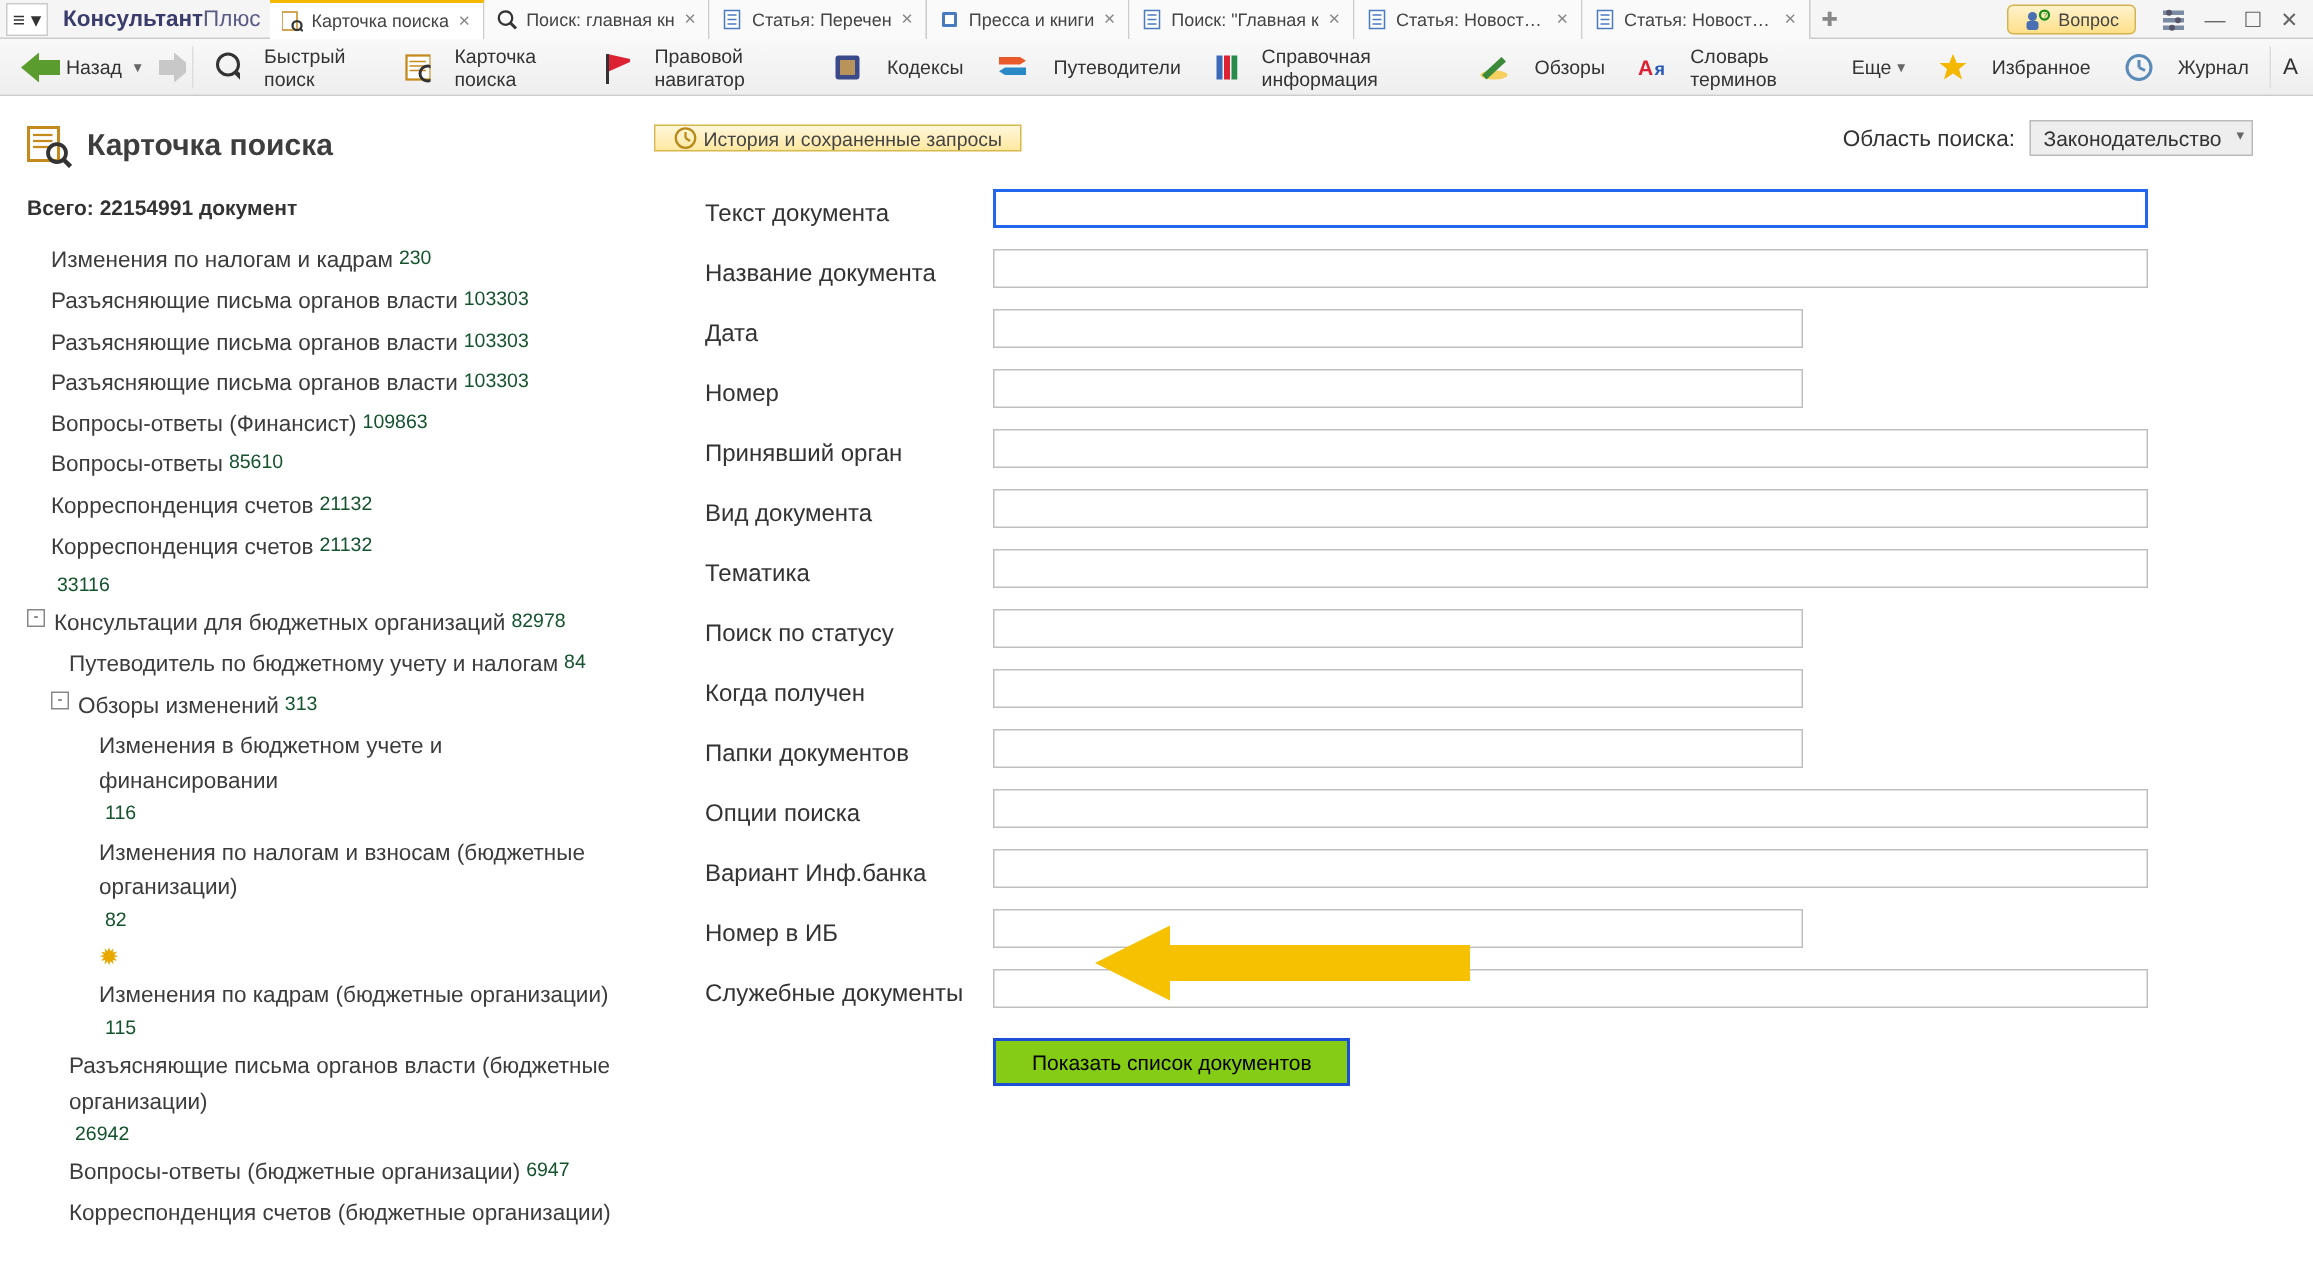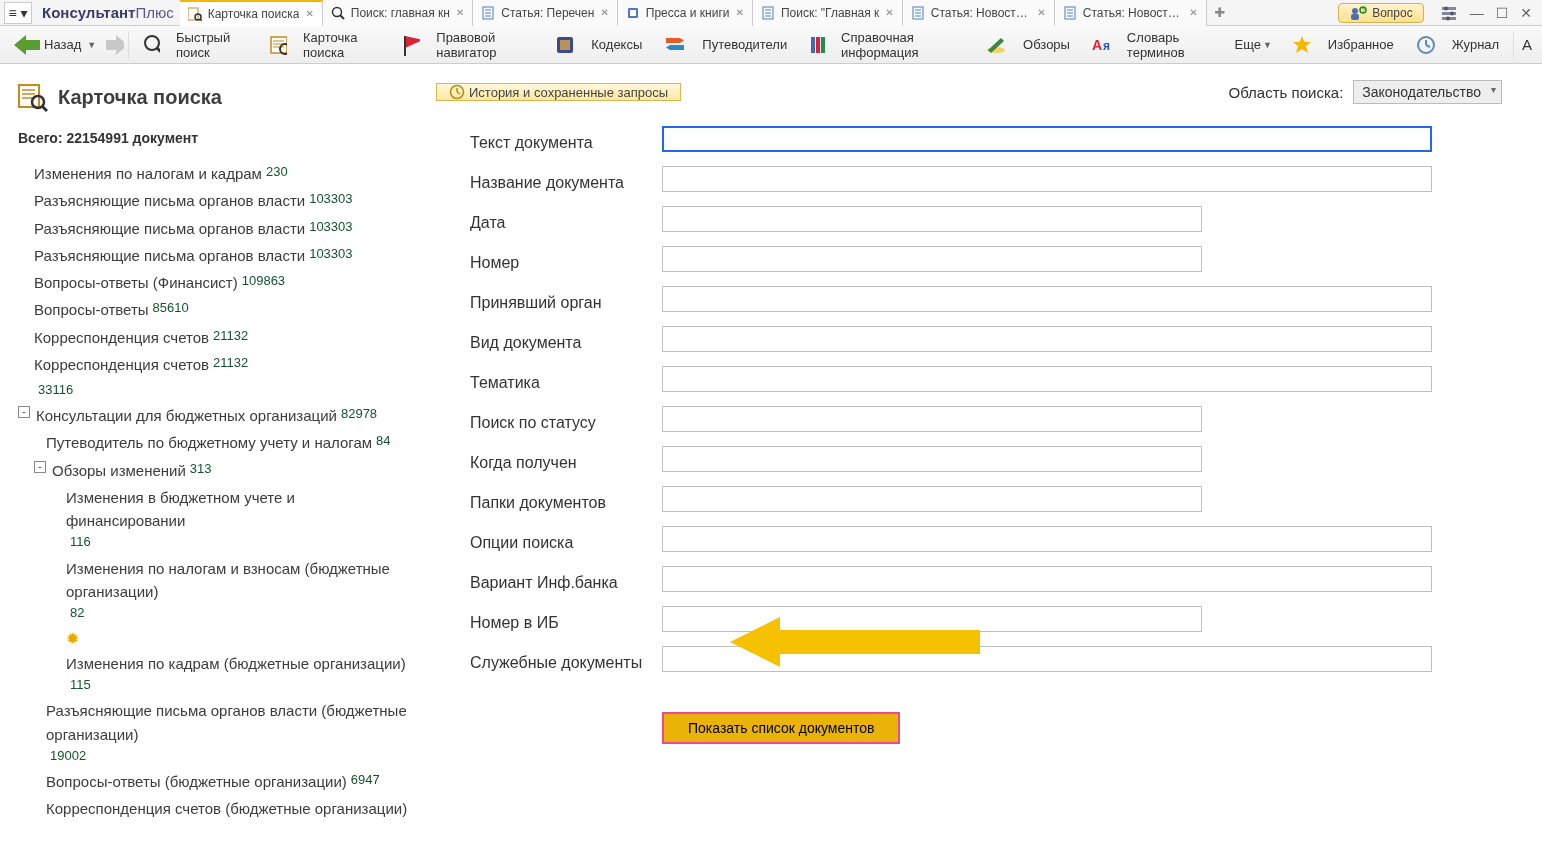--- a/index.html
+++ b/index.html
@@ -52,21 +52,21 @@
   .scope-select { border: 1px solid #bbb; background: #eee; padding: 3px 20px 3px 8px; font-size: 14px; position: relative; }
   .scope-select:after { content: "▾"; position: absolute; right: 5px; top: 3px; font-size: 10px; color: #666; }
   
   .form-area { background: #fff; padding: 0px 10px 10px 40px; }
   .form-row { display: flex; align-items: flex-end; margin-bottom: 14px; }
   .form-label { width: 192px; font-size: 16px; color: #333; }
   .form-input { flex: 1; height: 26px; border: 1px solid #bfbfbf; background: #fff; max-width: 770px; }
   .form-input.focused { border: 2px solid #2266ee; }
   .form-input.short { max-width: 540px; }
   .form-submit-row { padding-left: 192px; margin-top: 20px; }
-  .show-btn { background: #eab308; border: 2px solid #ec4899; padding: 6px 24px; font-size: 14px; margin-top: 20px; }
+  .show-btn { background: #84cc16; border: 2px solid #1d4ed8; padding: 6px 24px; font-size: 14px; }
   
   .arrow-annot { position: absolute; left: 300px; top: 548px; pointer-events: none; }
   
   svg { display: block; }
 </style>
 </head>
 <body>
 
 <div class="titlebar">
   <div class="menu-btn">≡ ▾</div>
@@ -358,21 +358,21 @@
           <span>Изменения по налогам и взносам (бюджетные организации)</span>
           <span class="cnt">82</span>
         </div>
         <div class="tree-item lvl2">
           <span class="star-icon">✹</span>
           <span>Изменения по кадрам (бюджетные организации)</span>
           <span class="cnt">115</span>
         </div>
         <div class="tree-item lvl1">
           <span>Разъясняющие письма органов власти (бюджетные организации)</span>
-          <span class="cnt">19002</span>
+          <span class="cnt">26942</span>
         </div>
         <div class="tree-item lvl1">
           <span>Вопросы-ответы (бюджетные организации)</span>
           <span class="cnt">6947</span>
         </div>
         <div class="tree-item lvl1">
           <span>Корреспонденция счетов (бюджетные организации)</span>
         </div>
       </div>
   </div>

